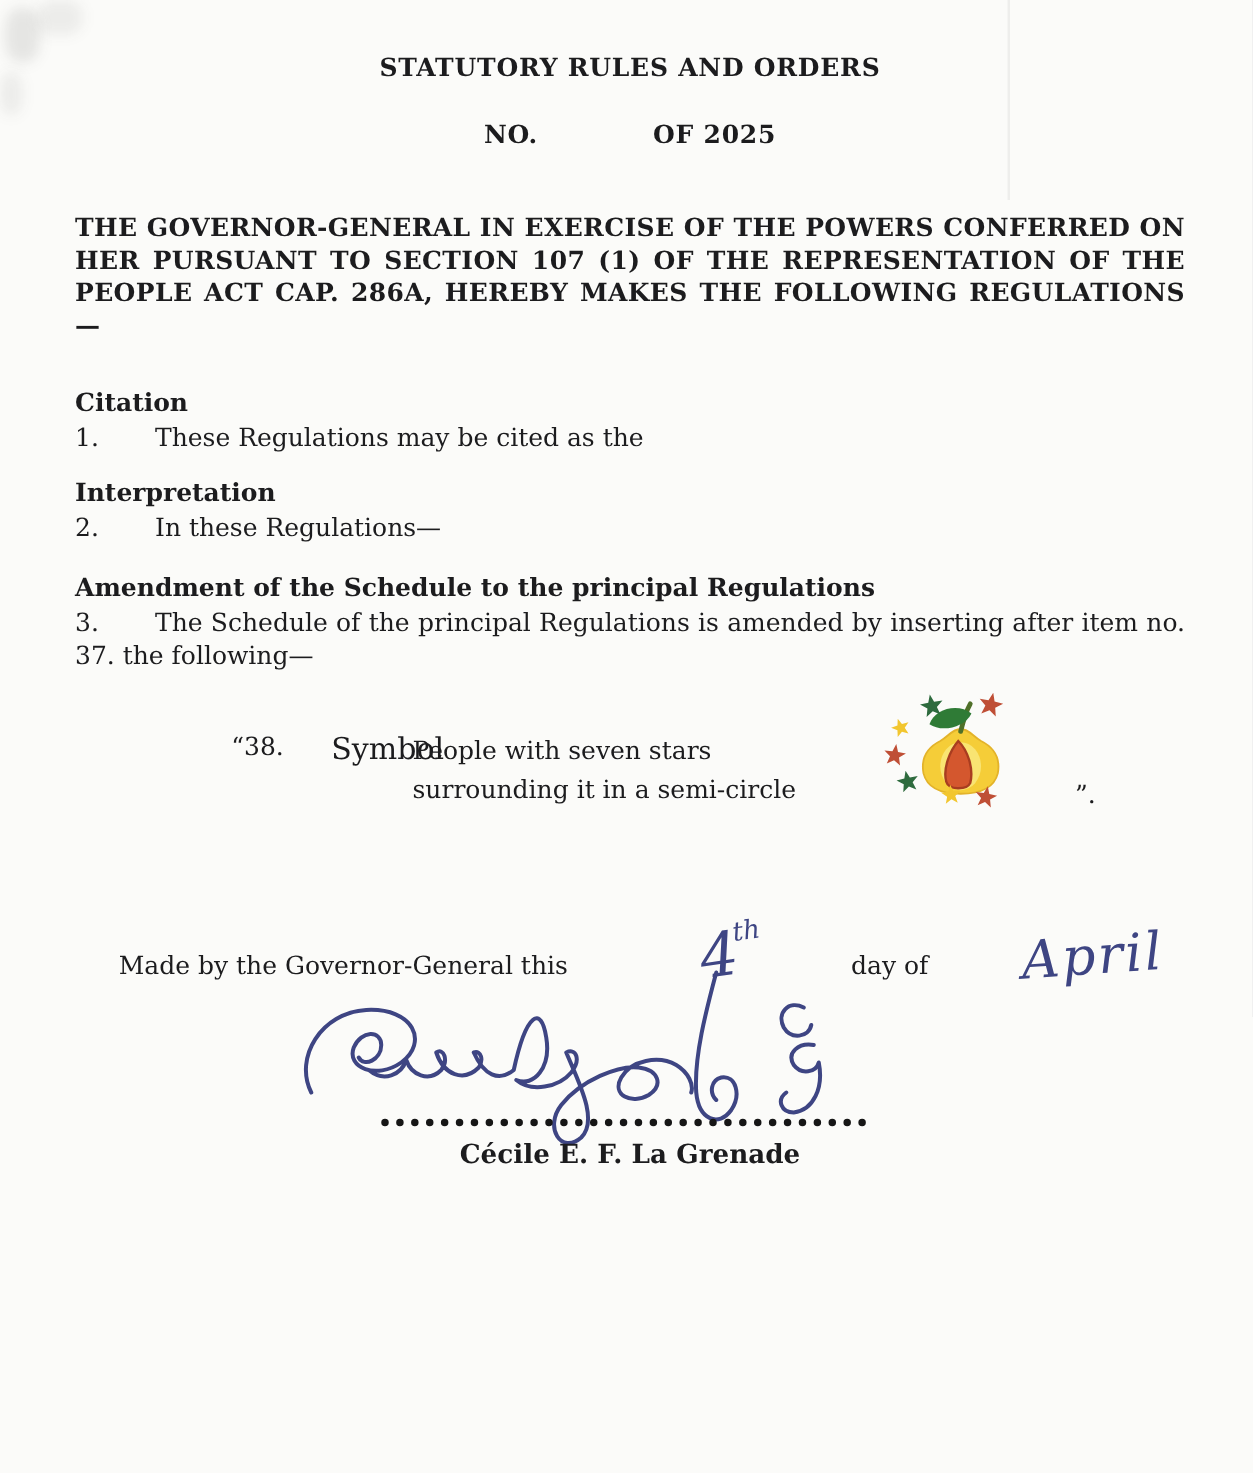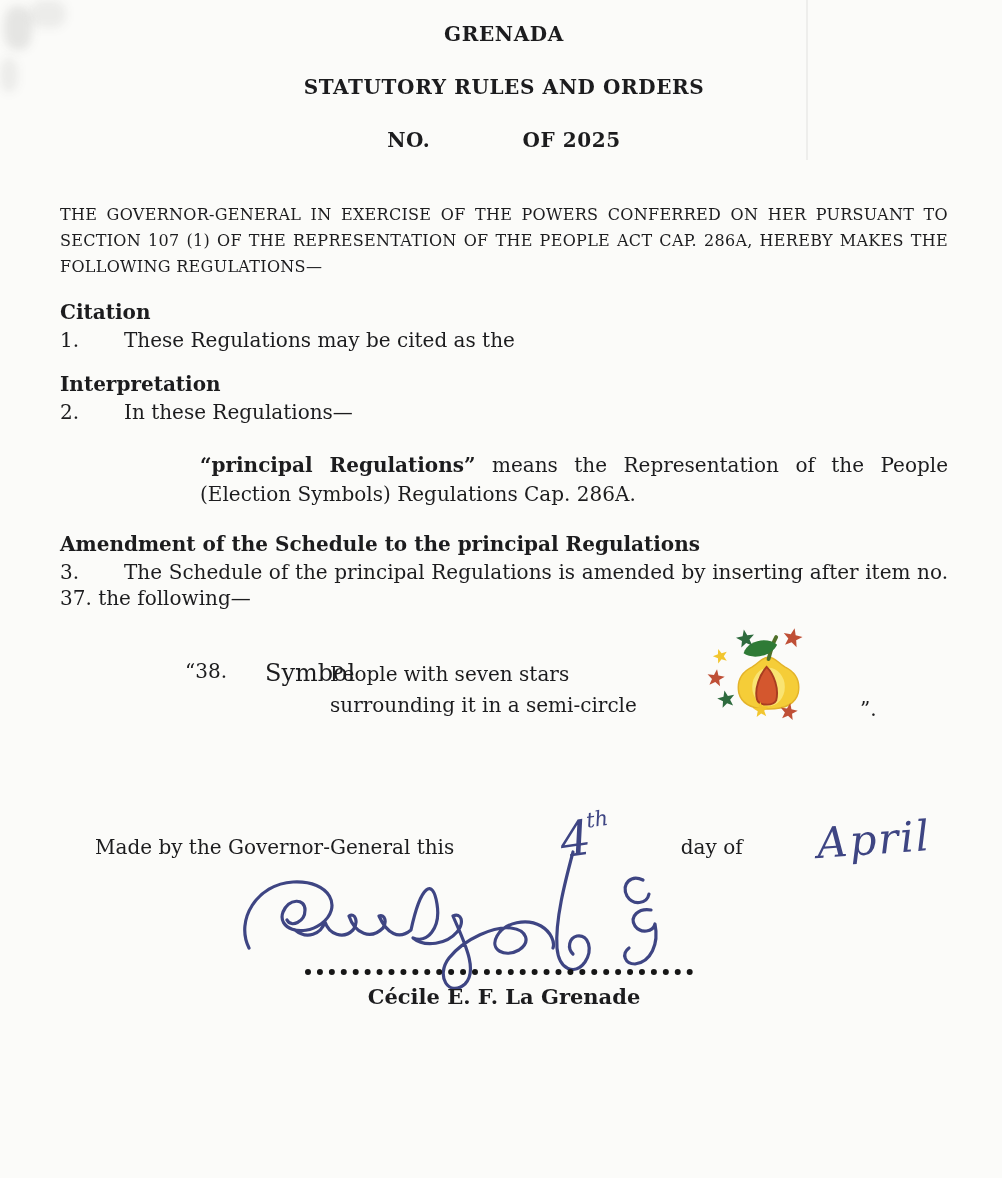--- a/index.html
+++ b/index.html
@@ -15,26 +15,26 @@
     overflow:hidden;
   }
   .center { text-align:center; }
   .hdr { font-size:20px; font-weight:bold; letter-spacing:0.6px; line-height:25px; }
   .hdr-country { margin-top:8px; }
   .hdr-series  { margin-top:28px; }
   .hdr-no      { margin-top:28px; }
   .hdr-no .gap { display:inline-block; width:92px; }
   .preamble {
     margin-top:49px;
-    font-size:16px; font-weight:normal;
+    font-size:20px; font-weight:bold;
     line-height:26px;
     text-align:justify;
     letter-spacing:0.3px;
   }
-  .sec-heading { margin-top:19px; font-size:20px; font-weight:bold; line-height:26px; }
+  .sec-heading { margin-top:36px; font-size:20px; font-weight:bold; line-height:26px; }
   .sec-heading.tight { margin-top:18px; }
   .sec-heading.amend { margin-top:22px; }
   .item { margin-top:2px; font-size:20px; line-height:26px; text-align:justify; }
   .item .num { display:inline-block; width:64px; }
   .reg-title { margin-top:22px; font-size:20px; font-weight:bold; line-height:32px; letter-spacing:0.2px; }
   .reg-title .ul { text-decoration:underline; text-decoration-thickness:2px; text-underline-offset:5px; }
   .definition { margin-top:26px; margin-left:140px; font-size:20px; line-height:29px; text-align:justify; }
   .definition .term { font-weight:bold; }
 
   .schedule { position:relative; margin-top:2px; height:122px; }
@@ -66,42 +66,38 @@
 </head>
 <body>
 
 <div class="page">
 
   <div class="artifact smudge1"></div>
   <div class="artifact smudge2"></div>
   <div class="artifact smudge3"></div>
   <div class="artifact foldline"></div>
 
-  <div class="hdr hdr-country center">GRENADA</div>
   <div class="hdr hdr-series center">STATUTORY RULES AND ORDERS</div>
   <div class="hdr hdr-no center">
     <span>NO.</span><span class="gap"></span><span>OF 2025</span>
   </div>
 
   <p class="preamble">THE GOVERNOR-GENERAL IN EXERCISE OF THE POWERS CONFERRED ON HER PURSUANT TO SECTION 107 (1) OF THE REPRESENTATION OF THE PEOPLE ACT CAP. 286A, HEREBY MAKES THE FOLLOWING REGULATIONS—</p>
 
   <div class="sec-heading">Citation</div>
   <p class="item">
     <span class="num">1.</span><span>These Regulations may be cited as the</span>
   </p>
 
 
   <div class="sec-heading tight">Interpretation</div>
   <p class="item">
     <span class="num">2.</span><span>In these Regulations—</span>
   </p>
 
-  <p class="definition">
-    <span class="term">“principal Regulations”</span><span> means the Representation of the People (Election Symbols) Regulations Cap. 286A.</span>
-  </p>
 
   <div class="sec-heading amend">Amendment of the Schedule to the principal Regulations</div>
   <p class="item">
     <span class="num">3.</span><span>The Schedule of the principal Regulations is amended by inserting after item no. 37. the following—</span>
   </p>
 
   <div class="schedule">
     <span class="s-no">“38.</span>
     <span class="s-label">Symbol</span>
     <span class="s-desc">

